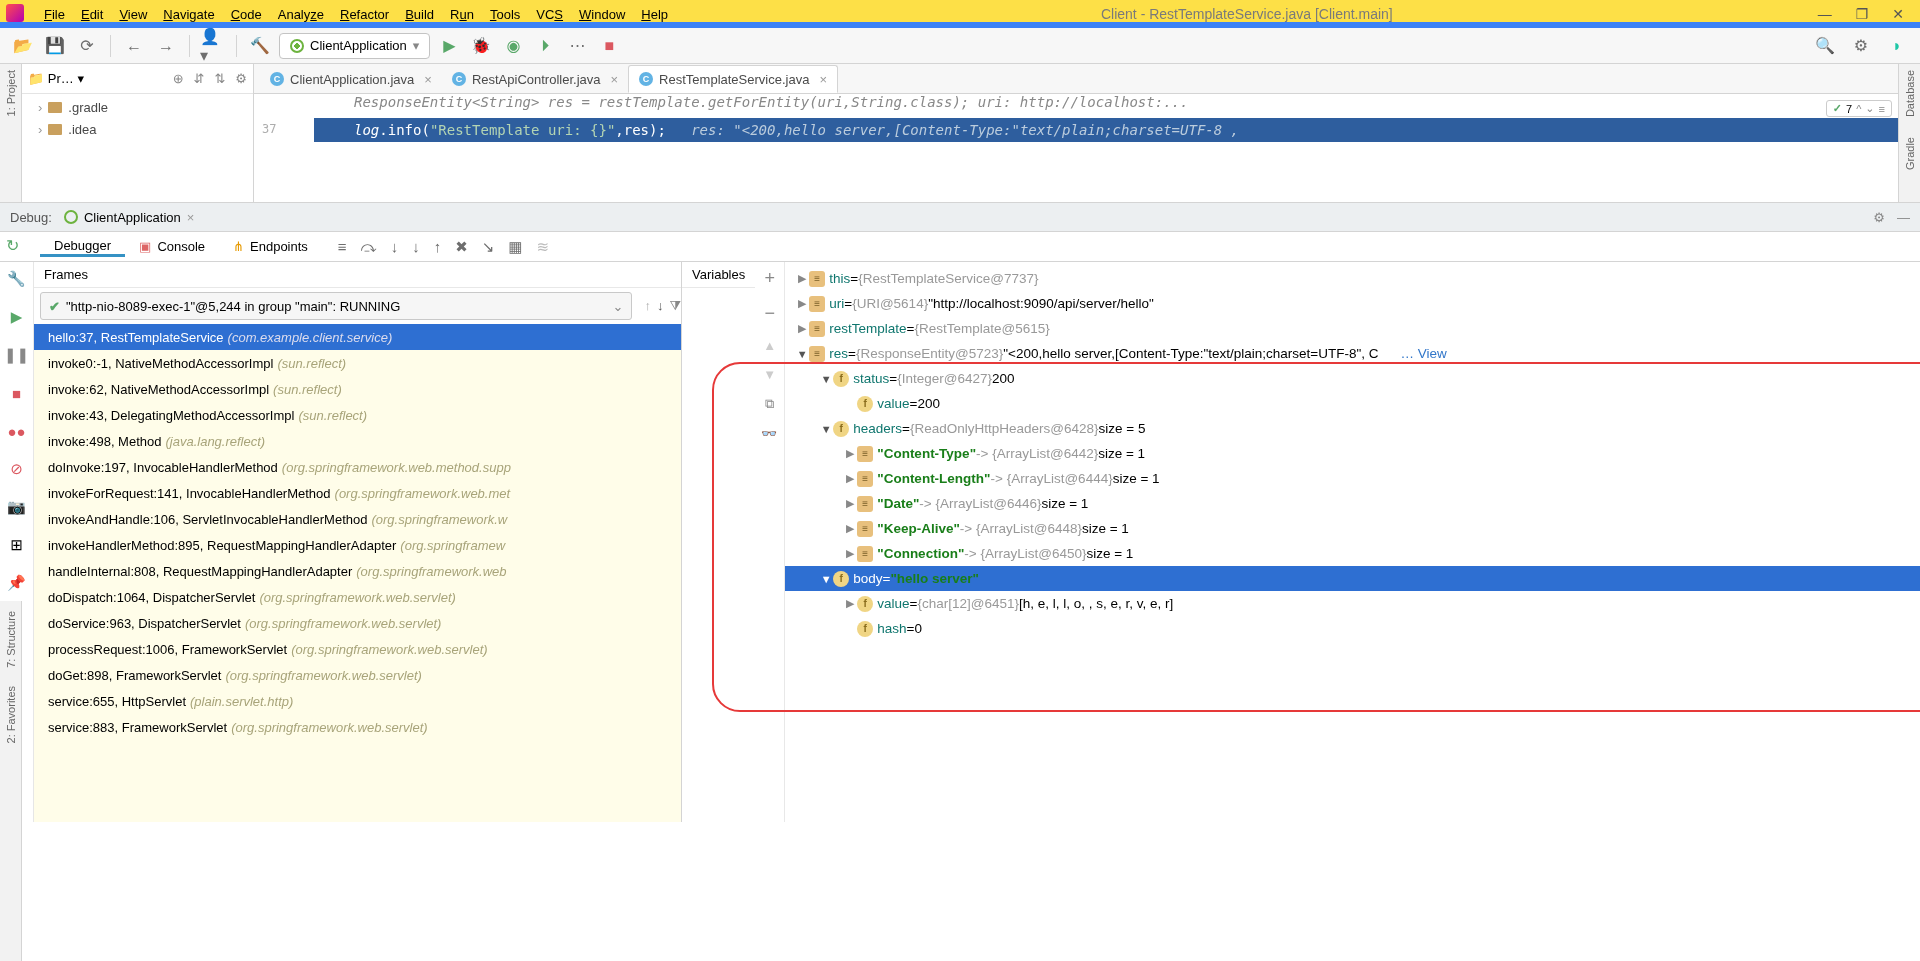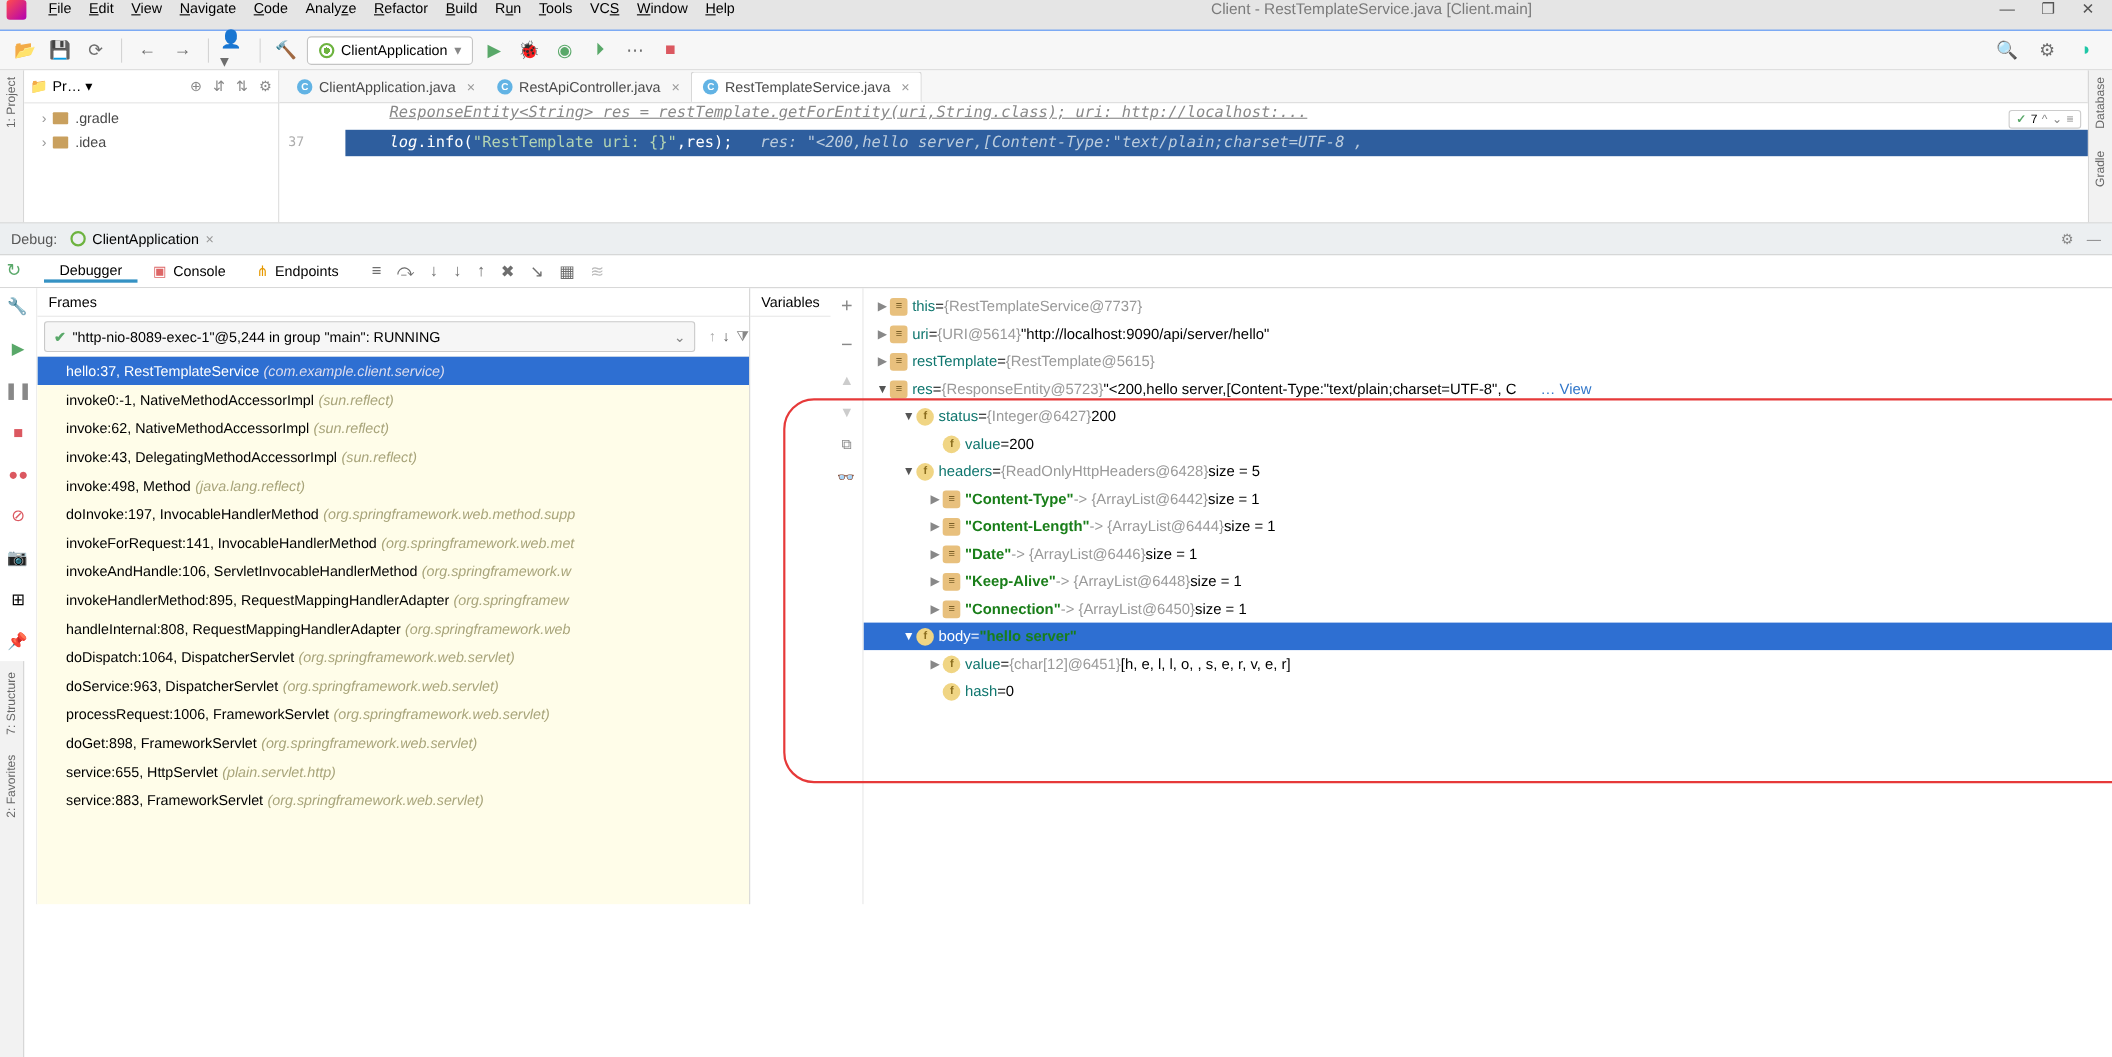--- a/index.html
+++ b/index.html
@@ -1,17 +1,17 @@
 <!DOCTYPE html>
 <html><head>
 <meta charset="utf-8">
 <style>
 * { box-sizing: border-box; margin: 0; padding: 0; }
 body { font-family: "Segoe UI", Tahoma, sans-serif; font-size: 13px; background: #fff; color: #000; overflow: hidden; width: 1920px; height: 961px; }
-.menubar { display: flex; align-items: flex-start; height: 28px; background: #e5e5e5; border-bottom: 1px solid #3b82f6; padding: 0 6px; }
+.menubar { display: flex; align-items: flex-end; height: 28px; background: #fde047; border-bottom: 6px solid #3b82f6; padding: 0 6px; }
 .menubar .logo { width: 18px; height: 18px; background: linear-gradient(135deg,#ff4d4d,#b300b3); border-radius: 3px; margin-right: 12px; }
 .menubar .menu-item { padding: 0 8px; cursor: pointer; font-size: 13px; }
 .menubar .menu-item u { text-decoration: underline; }
 .menubar .title { flex: 1; text-align: center; color: #7a7a7a; font-size: 14px; }
 .menubar .win-controls { display: flex; gap: 24px; padding-right: 10px; }
 .menubar .win-controls span { cursor: pointer; font-size: 14px; color: #555; }
 
 .toolbar { display: flex; align-items: center; height: 36px; background: #f7f7f7; border-bottom: 1px solid #d4d4d4; padding: 0 10px; gap: 6px; }
 .tb-btn { display: inline-flex; align-items: center; justify-content: center; width: 26px; height: 26px; color: #6e6e6e; cursor: pointer; font-size: 16px; }
 .tb-sep { width: 1px; height: 22px; background: #d4d4d4; margin: 0 4px; }
@@ -38,21 +38,21 @@
 .editor-area { flex: 1; display: flex; flex-direction: column; min-width: 0; }
 .editor-tabs { height: 30px; display: flex; align-items: flex-end; border-bottom: 1px solid #d4d4d4; background: #f7f7f7; padding-left: 6px; }
 .editor-tab { display: inline-flex; align-items: center; height: 28px; padding: 0 10px; gap: 6px; font-size: 13px; cursor: pointer; color: #4a4a4a; }
 .editor-tab .c-icon { width: 14px; height: 14px; border-radius: 50%; background: #62b3e4; display: inline-flex; align-items: center; justify-content: center; color: #fff; font-size: 9px; font-weight: bold; }
 .editor-tab .close-x { color: #999; margin-left: 4px; }
 .editor-tab.active { background: #fff; border: 1px solid #d4d4d4; border-bottom: 1px solid #fff; border-radius: 3px 3px 0 0; }
 .editor-body { flex: 1; position: relative; background: #fff; }
 .gutter-line { position: absolute; left: 8px; top: 28px; font-size: 12px; color: #adadad; font-family: Consolas, monospace; }
 .code-line { position: absolute; left: 60px; right: 0; font-family: Consolas, monospace; font-size: 14px; white-space: nowrap; overflow: hidden; }
 .code-line.sel { background: #2e5e9e; color: #fff; height: 24px; line-height: 24px; top: 24px; padding-left: 40px; }
-.code-line.top { top: 0; color: #333; text-decoration: underline; }
+.code-line.top { top: 0; color: #333; }
 .kw-i { font-style: italic; }
 .str { color: #b3d4b3; }
 .cmt { font-style: italic; color: #bcd; }
 .inspect-badge { position: absolute; right: 6px; top: 6px; background: #fff; border: 1px solid #ccc; border-radius: 3px; padding: 1px 6px; font-size: 11px; display: flex; align-items: center; gap: 4px; }
 .green-check { color: #59a869; font-weight: bold; }
 
 .debug-bar { height: 30px; background: #eceff1; border-top: 1px solid #d4d4d4; border-bottom: 1px solid #d4d4d4; display: flex; align-items: center; padding: 0 10px; gap: 12px; }
 .debug-bar .db-label { color: #555; }
 .debug-bar .db-app { display: flex; align-items: center; gap: 6px; }
 .debug-bar .spring-icon2 { width: 14px; height: 14px; border: 2px solid #6db33f; border-radius: 50%; }
@@ -69,21 +69,21 @@
 .debug-left-strip { width: 34px; background: #fff; border-right: 1px solid #e6e6e6; display: flex; flex-direction: column; align-items: center; padding-top: 6px; gap: 16px; }
 .dl-btn { width: 22px; height: 22px; display: flex; align-items: center; justify-content: center; cursor: pointer; font-size: 15px; }
 
 .frames-col { width: 648px; border-right: 1px solid #d4d4d4; display: flex; flex-direction: column; background: #fff; }
 .col-header { height: 26px; display: flex; align-items: center; padding: 0 10px; font-size: 13px; border-bottom: 1px solid #e8e8e8; }
 .thread-select { margin: 4px 6px; height: 28px; border: 1px solid #c9c9c9; border-radius: 3px; background: #f6f6f6; display: flex; align-items: center; padding: 0 8px; font-size: 13px; gap: 6px; }
 .thread-select .chk { color: #59a869; font-weight: bold; }
 .thread-select .dd { margin-left: auto; color: #888; }
 .thread-nav { display: flex; gap: 6px; margin-left: 6px; }
 .frames-list { flex: 1; overflow: hidden; background: #fffde9; }
-.frame-row { height: 26px; display: flex; align-items: center; padding: 0 26px; font-size: 13px; white-space: nowrap; overflow: hidden; }
+.frame-row { height: 26px; display: flex; align-items: center; padding: 0 14px; font-size: 13px; white-space: nowrap; overflow: hidden; }
 .frame-row.sel { background: #2e6fd2; color: #fff; }
 .frame-row.white { background: #fff; }
 .frame-pkg { font-style: italic; color: #a8a47a; margin-left: 4px; }
 .frame-row.sel .frame-pkg { color: #dde; }
 .frame-row.white .frame-pkg { color: #999; }
 
 .vars-col { flex: 1; display: flex; flex-direction: row; position: relative; }
 .vars-mid-strip { width: 30px; border-right: 1px solid #e8e8e8; display: flex; flex-direction: column; align-items: center; padding-top: 6px; gap: 14px; }
 .vars-area { flex: 1; display: flex; }
 .vars-tree { flex: 1; padding: 4px 0; overflow: hidden; font-size: 13.5px; }

